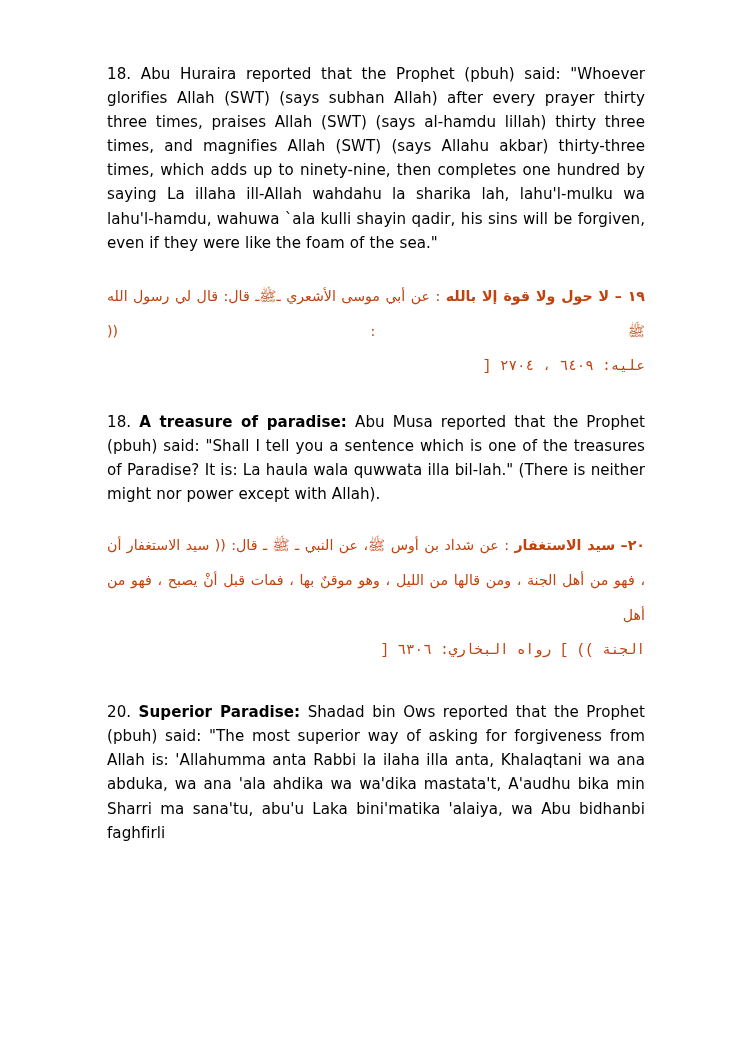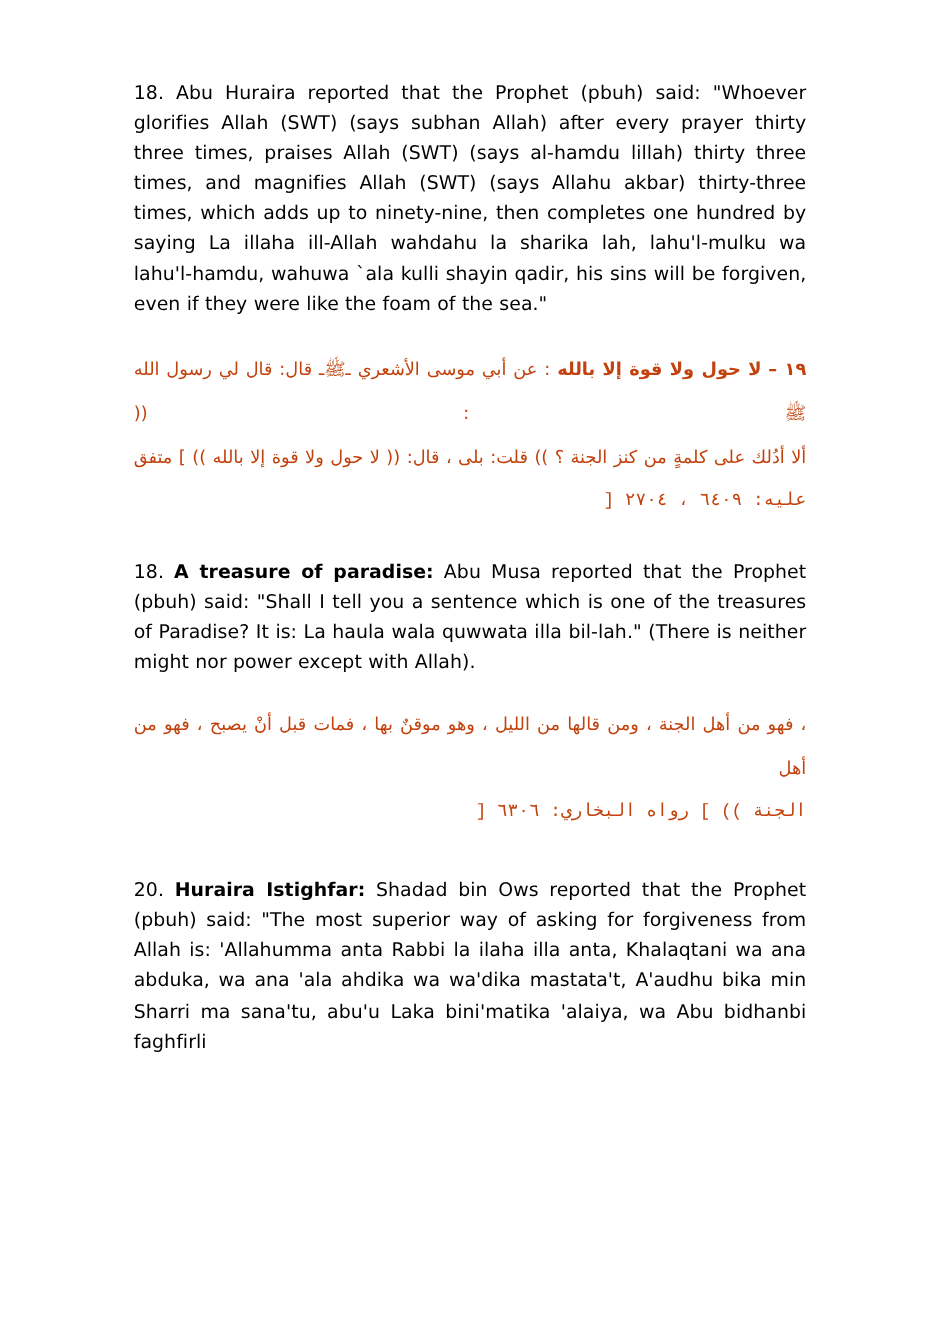--- a/index.html
+++ b/index.html
@@ -94,41 +94,45 @@
     <p class="para-en">18. Abu Huraira reported that the Prophet (pbuh) said: "Whoever glorifies Allah (SWT) (says subhan Allah) after every prayer thirty three times, praises Allah (SWT) (says al-hamdu lillah) thirty three times, and magnifies Allah (SWT) (says Allahu akbar) thirty-three times, which adds up to ninety-nine, then completes one hundred by saying La illaha ill-Allah wahdahu la sharika lah, lahu'l-mulku wa lahu'l-hamdu, wahuwa `ala kulli shayin qadir, his sins will be forgiven, even if they were like the foam of the sea."</p>
 
     <div class="gap-18-19ar"></div>
 
     <div class="para-ar">
       <span class="ar-line stretch">
         <span class="ar-bold">١٩ –</span>
          <span class="ar-bold">لا حول ولا قوة إلا بالله</span>
          <span>: عن أبي موسى الأشعري ـﷺـ قال: قال لي رسول الله ﷺ : ((</span>
       </span>
-      <span class="ar-line stretch">ألا أدُلك على كلمةٍ من كنز الجنة ؟ )) قلت: بلى ، قال: (( لا حول ولا قوة إلا بالله )) ] متفق</span>
       <span class="ar-last">عليه: ٦٤٠٩ ، ٢٧٠٤ [</span>
     </div>
 
     <div class="gap-19ar-19en"></div>
 
     <p class="para-en">
       <span>18.</span>
        <span class="bold">A treasure of paradise:</span>
        <span>Abu Musa reported that the Prophet (pbuh) said: "Shall I tell you a sentence which is one of the treasures of Paradise? It is: La haula wala quwwata illa bil-lah." (There is neither might nor power except with Allah).</span>
     </p>
 
     <div class="gap-19en-20ar"></div>
 
     <div class="para-ar">
+      <span class="ar-line stretch">
+        <span class="ar-bold">٢٠–</span>
+         <span class="ar-bold">سيد الاستغفار</span>
+         <span>: عن شداد بن أوس ﷺ، عن النبي ـ ﷺ ـ قال: (( سيد الاستغفار أن</span>
+      </span>
       <span class="ar-line stretch">، فهو من أهل الجنة ، ومن قالها من الليل ، وهو موقنٌ بها ، فمات قبل أنْ يصبح ، فهو من أهل</span>
       <span class="ar-last">الجنة )) ] رواه البخاري: ٦٣٠٦ [</span>
     </div>
 
     <div class="gap-20ar-20en"></div>
 
     <p class="para-en">
       <span>20.</span>
-       <span class="bold">Huraira Istighfar:</span>
+       <span class="bold">Superior Paradise:</span>
        <span>Shadad bin Ows reported that the Prophet (pbuh) said: "The most superior way of asking for forgiveness from Allah is: 'Allahumma anta Rabbi la ilaha illa anta, Khalaqtani wa ana abduka, wa ana 'ala ahdika wa wa'dika mastata't, A'audhu bika min Sharri ma sana'tu, abu'u Laka bini'matika 'alaiya, wa Abu bidhanbi faghfirli</span>
     </p>
 
   </div>
 </div>
 
 </body></html>

